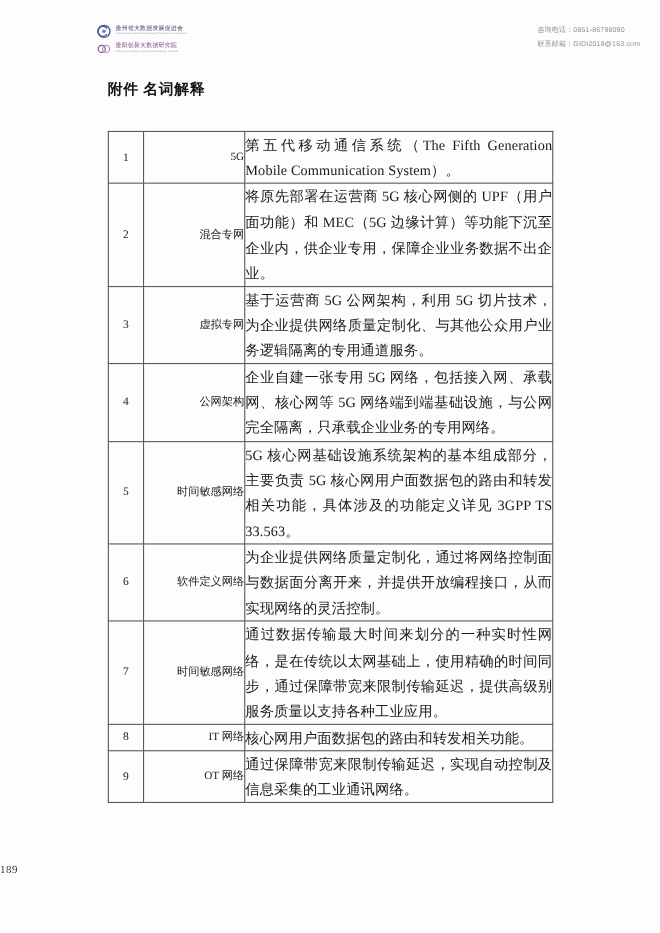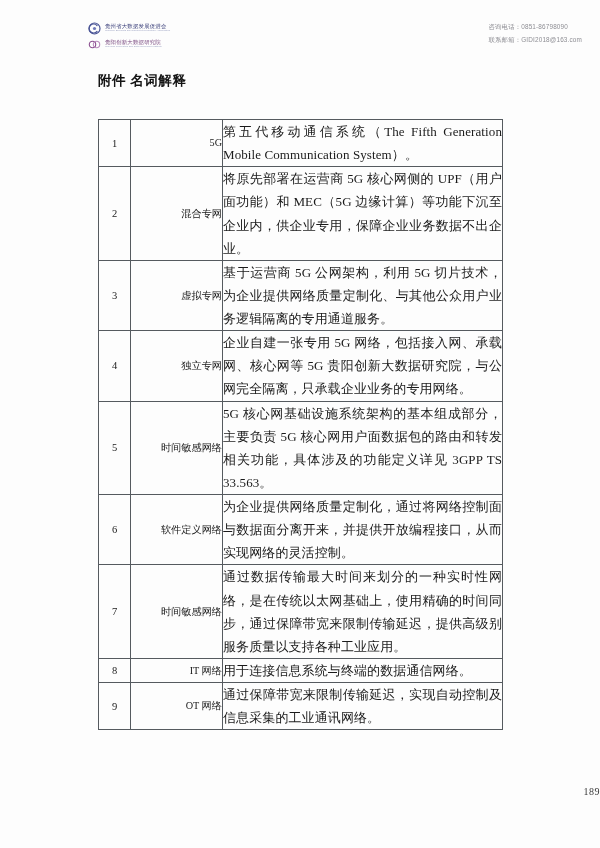--- a/index.html
+++ b/index.html
@@ -154,21 +154,21 @@
   td.def.nowrapline {
     text-align: left;
   }
 
   
   .page-number {
     position: absolute;
     top: 786px;
     left: 0;
     width: 600px;
-    text-align: right;
+    text-align: left;
     font-family: "Liberation Serif", "DejaVu Serif", serif;
     font-size: 10px;
     color: #3a3a3a;
     letter-spacing: 0.5px;
   }
 </style>
 </head>
 <body>
 
 <div class="page">
@@ -237,22 +237,22 @@
         </tr>
 
         <tr>
           <td class="idx">3</td>
           <td class="term">虚拟专网</td>
           <td class="def">基于运营商 5G 公网架构，利用 5G 切片技术，为企业提供网络质量定制化、与其他公众用户业务逻辑隔离的专用通道服务。</td>
         </tr>
 
         <tr>
           <td class="idx">4</td>
-          <td class="term">独立专网</td>
-          <td class="def">企业自建一张专用 5G 网络，包括接入网、承载网、核心网等 5G 贵阳创新大数据研究院，与公网完全隔离，只承载企业业务的专用网络。</td>
+          <td class="term">公网架构</td>
+          <td class="def">企业自建一张专用 5G 网络，包括接入网、承载网、核心网等 5G 网络端到端基础设施，与公网完全隔离，只承载企业业务的专用网络。</td>
         </tr>
 
         <tr>
           <td class="idx">5</td>
           <td class="term">时间敏感网络</td>
           <td class="def">5G 核心网基础设施系统架构的基本组成部分，主要负责 5G 核心网用户面数据包的路由和转发相关功能，具体涉及的功能定义详见 3GPP TS 33.563。</td>
         </tr>
 
         <tr>
           <td class="idx">6</td>
@@ -262,21 +262,21 @@
 
         <tr>
           <td class="idx">7</td>
           <td class="term">时间敏感网络</td>
           <td class="def">通过数据传输最大时间来划分的一种实时性网络，是在传统以太网基础上，使用精确的时间同步，通过保障带宽来限制传输延迟，提供高级别服务质量以支持各种工业应用。</td>
         </tr>
 
         <tr>
           <td class="idx">8</td>
           <td class="term">IT 网络</td>
-          <td class="def nowrapline">用于连接信息系统与终端的数据通信网络。</td>
+          <td class="def nowrapline">核心网用户面数据包的路由和转发相关功能。</td>
         </tr>
 
         <tr>
           <td class="idx">9</td>
           <td class="term">OT 网络</td>
           <td class="def">通过保障带宽来限制传输延迟，实现自动控制及信息采集的工业通讯网络。</td>
         </tr>
 
       </tbody>
     </table>

